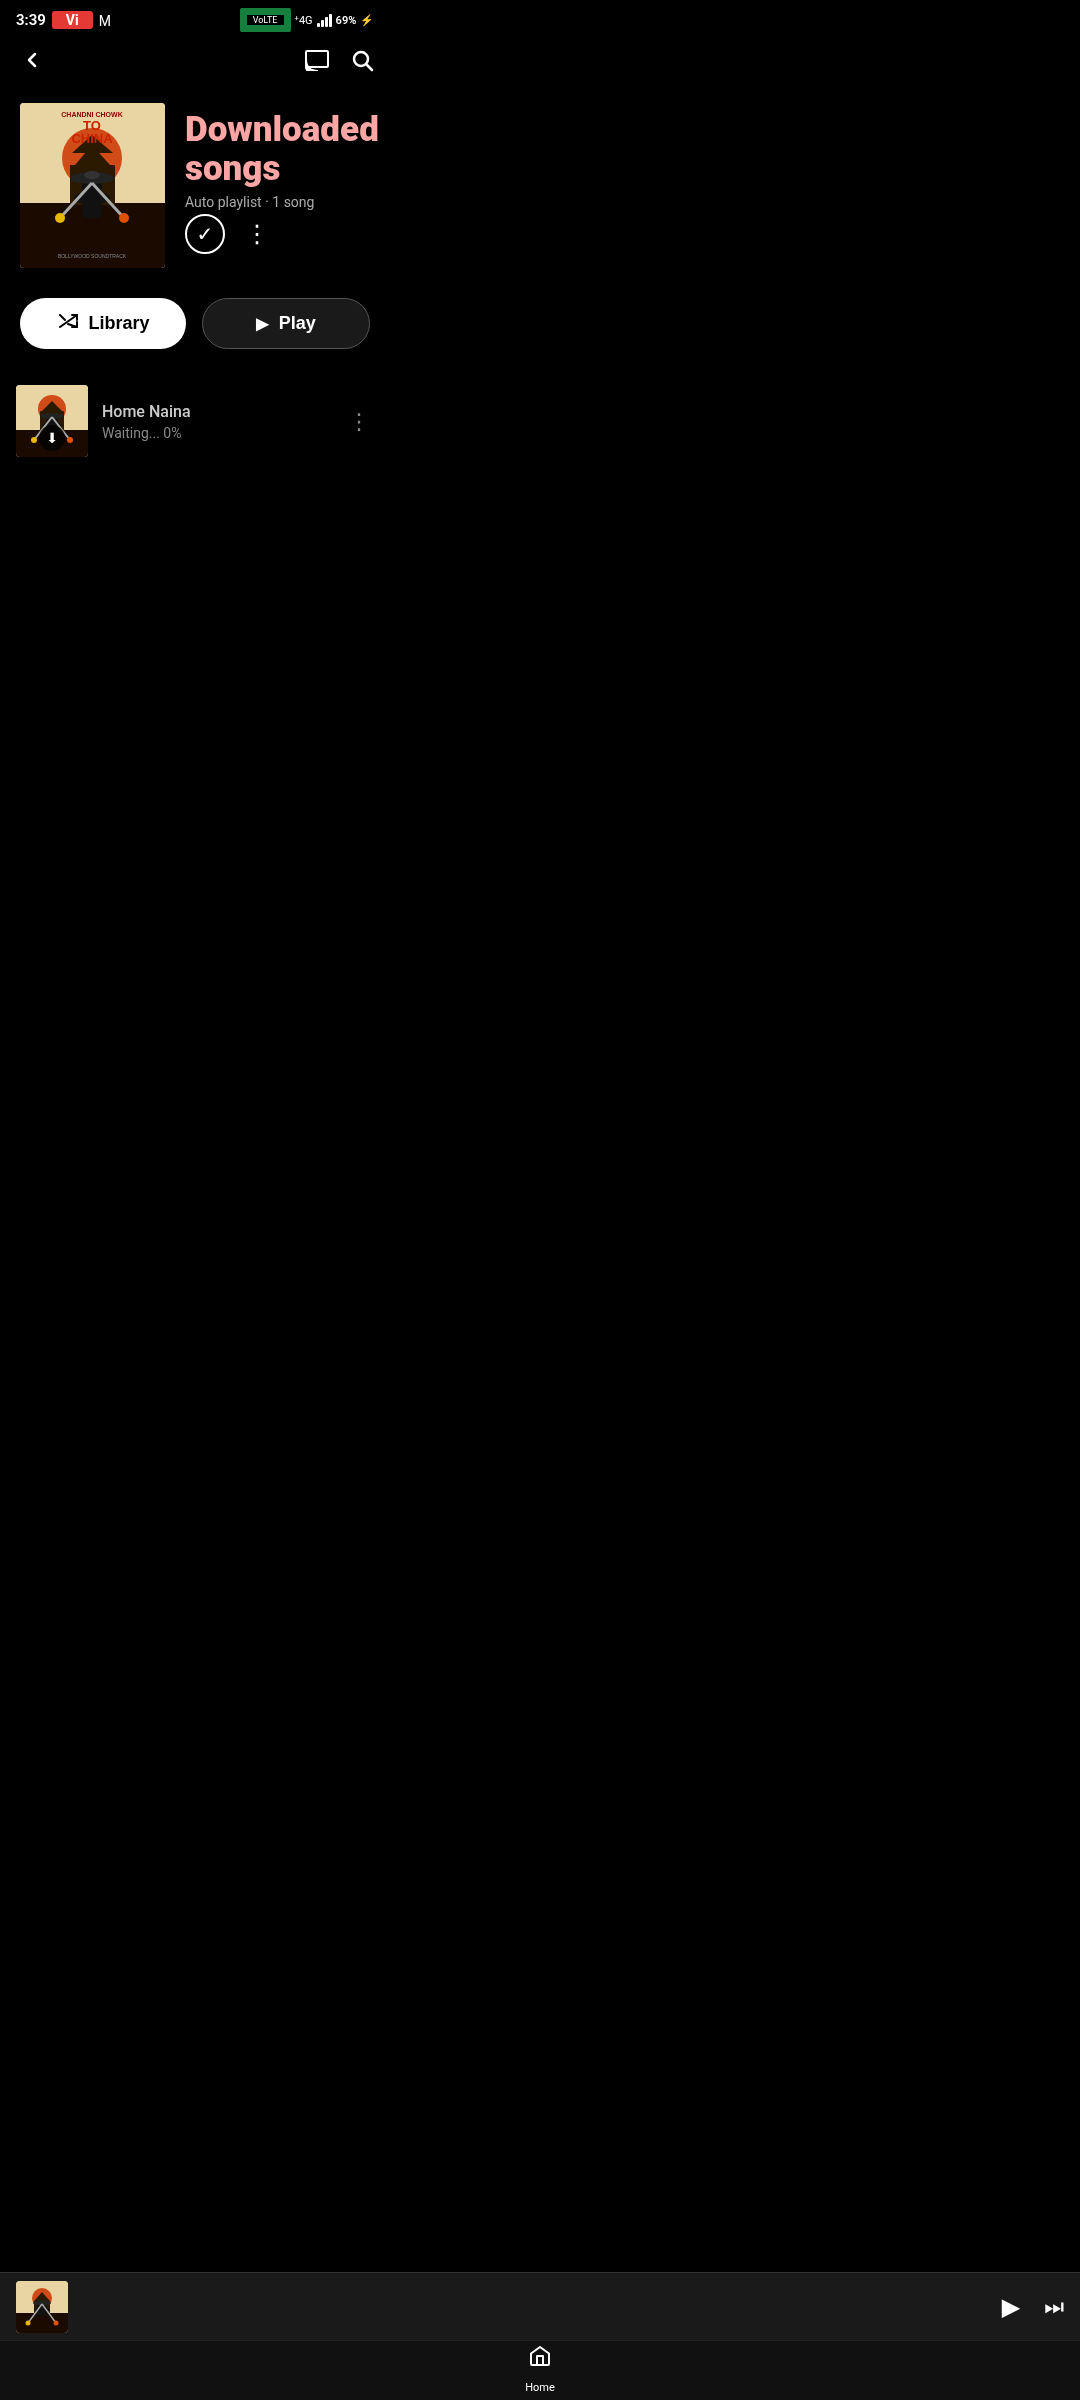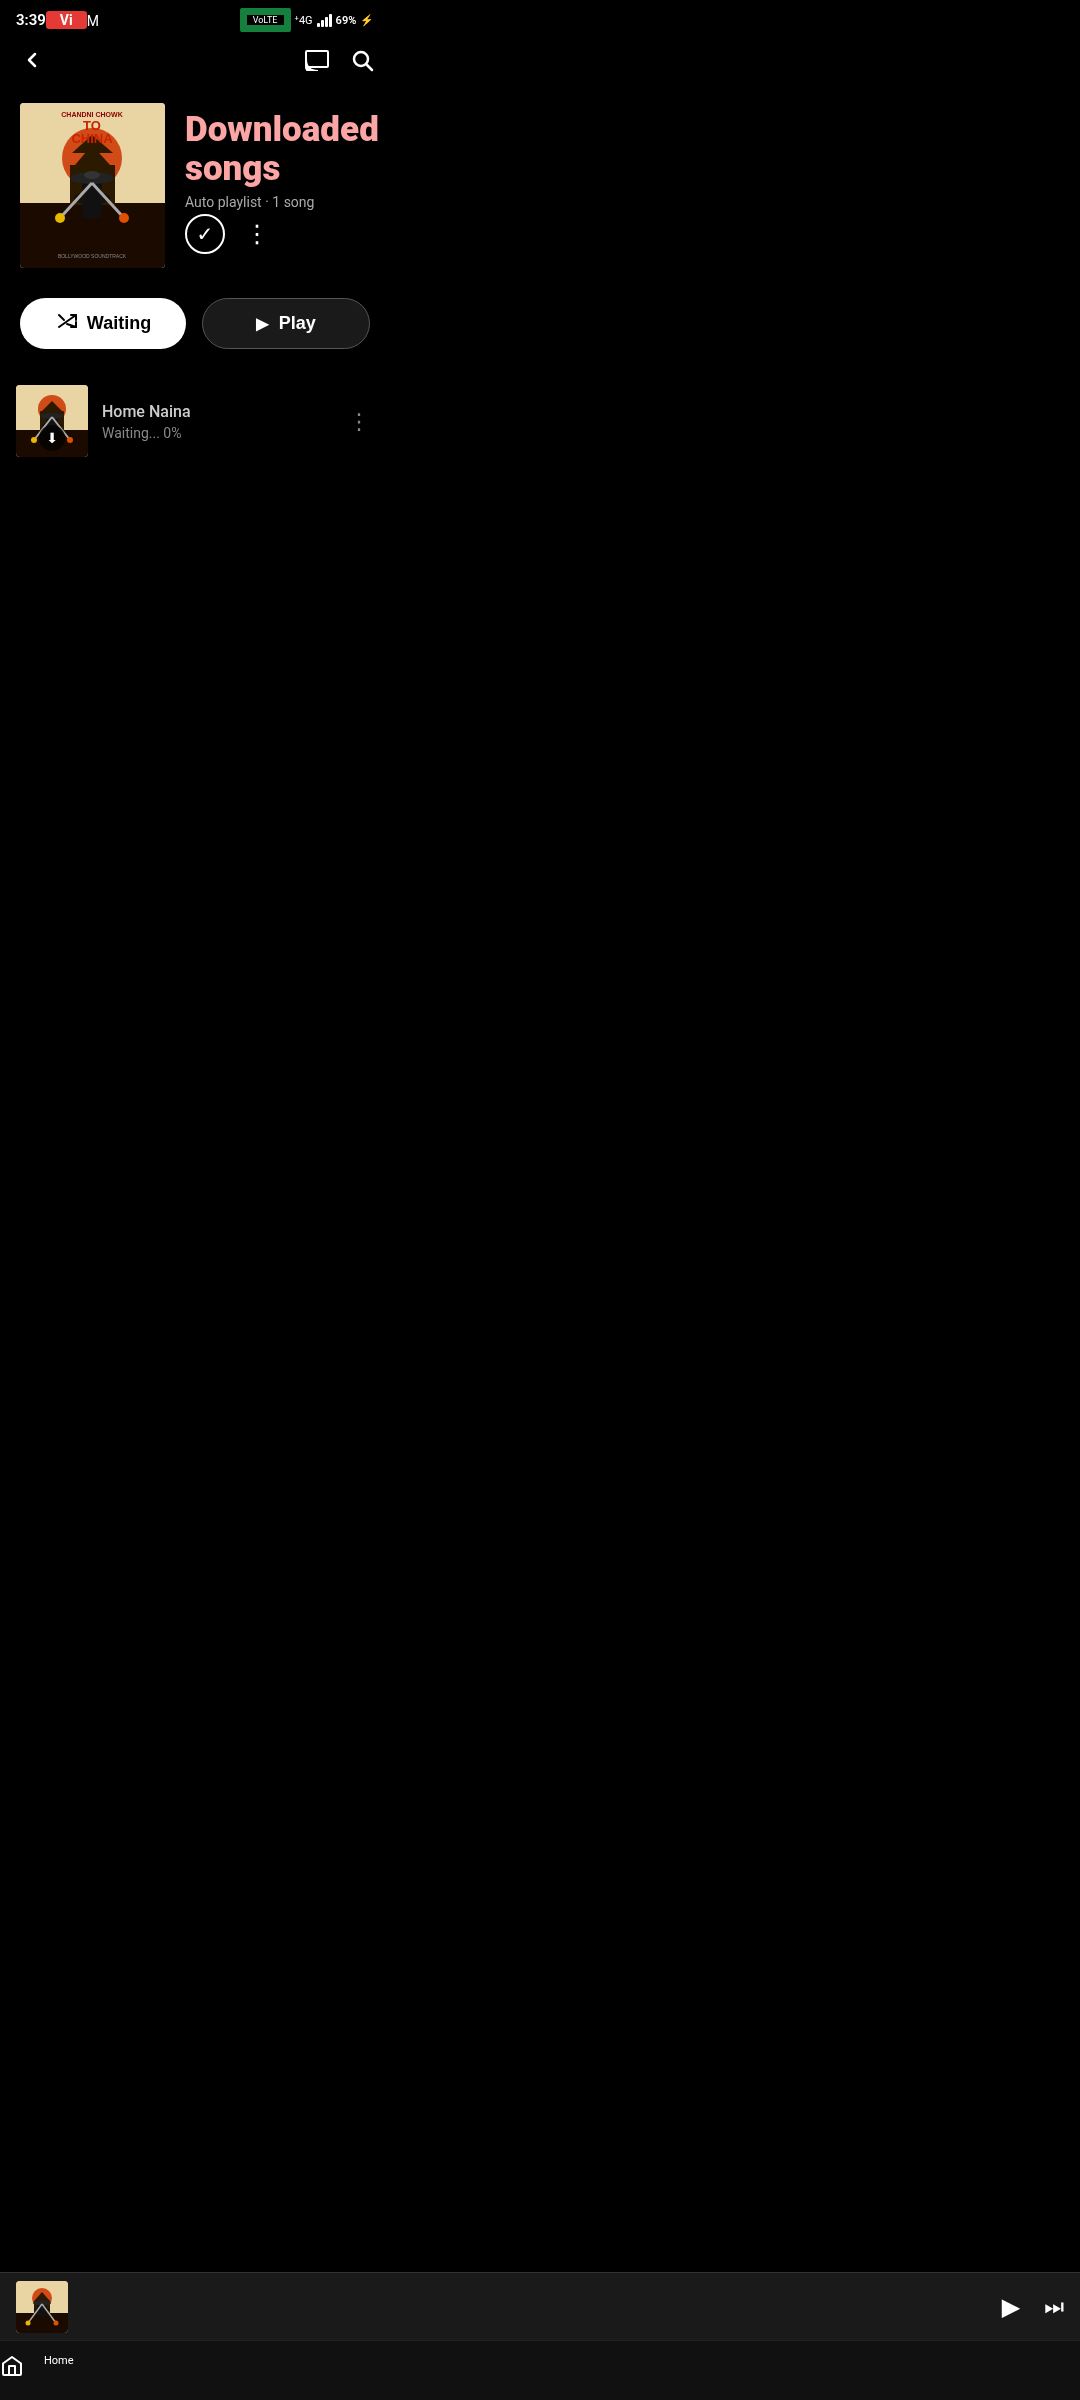--- a/index.html
+++ b/index.html
@@ -18,20 +18,21 @@
     .status-bar {
       display: flex;
       justify-content: space-between;
       align-items: center;
       padding: 8px 16px 4px;
       height: 36px;
     }
     .status-left {
       display: flex;
       align-items: flex-end;
+      gap: 6px;
     }
     .status-time {
       font-size: 15px;
       font-weight: 600;
       color: #fff;
     }
     .vi-badge {
       background: #e53935;
       color: #fff;
       font-size: 14px;
@@ -306,23 +307,23 @@
       background: #111;
       display: flex;
       justify-content: space-around;
       align-items: center;
       padding: 8px 0 12px;
       height: 60px;
       border-top: 1px solid #222;
     }
     .nav-item {
       display: flex;
-      flex-direction: row;
-      align-items: flex-start;
-      gap: 20px;
+      flex-direction: column;
+      align-items: center;
+      gap: 8px;
       cursor: pointer;
       flex: 1;
     }
     .nav-item-icon {
       font-size: 22px;
       color: #aaa;
     }
     .nav-item-label {
       font-size: 11px;
       color: #aaa;
@@ -442,21 +443,21 @@
   <button class="btn-shuffle">
     <span class="shuffle-icon">
       <svg width="22" height="18" viewBox="0 0 22 18" fill="none" stroke="#000" stroke-width="2" stroke-linecap="round" stroke-linejoin="round">
         <polyline points="16 3 21 3 21 8"></polyline>
         <line x1="4" y1="15" x2="21" y2="3"></line>
         <polyline points="16 15 21 15 21 10"></polyline>
         <line x1="4" y1="3" x2="9" y2="8"></line>
         <line x1="12" y1="12" x2="21" y2="15"></line>
       </svg>
     </span>
-    <span>Waiting</span>
+    <span>Library</span>
   </button>
   <button class="btn-play">
     <span class="play-triangle">▶</span>
     <span>Play</span>
   </button>
 </div>
 
 <div class="song-list">
   <div class="song-item">
     <div class="song-thumb">

